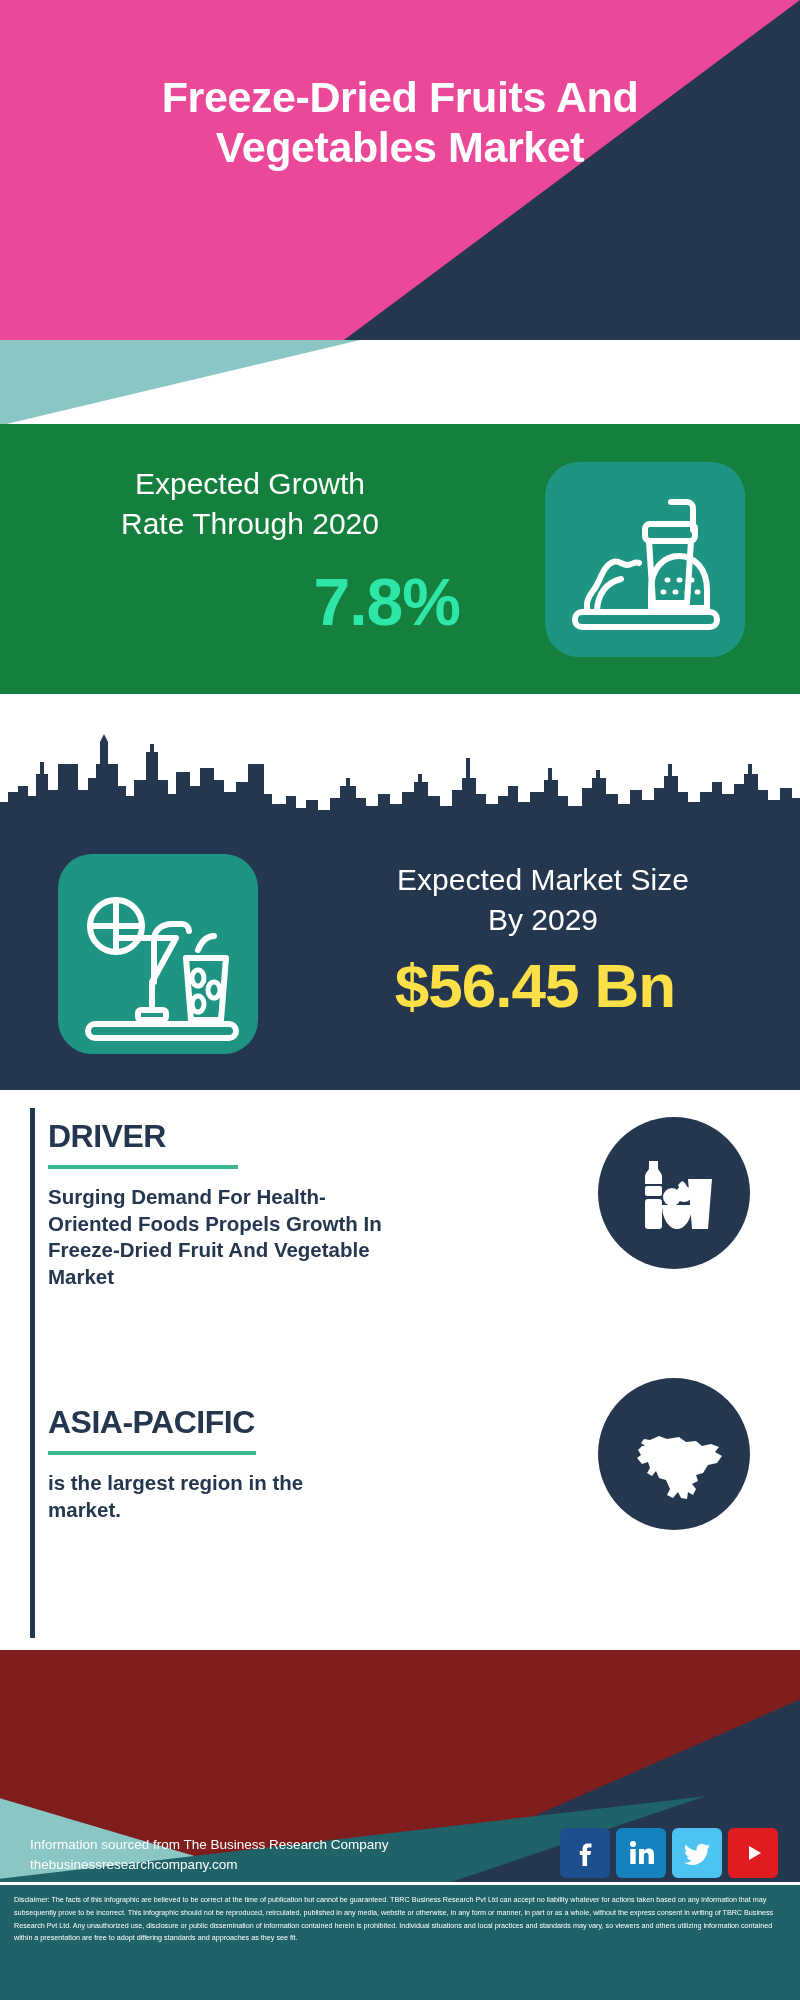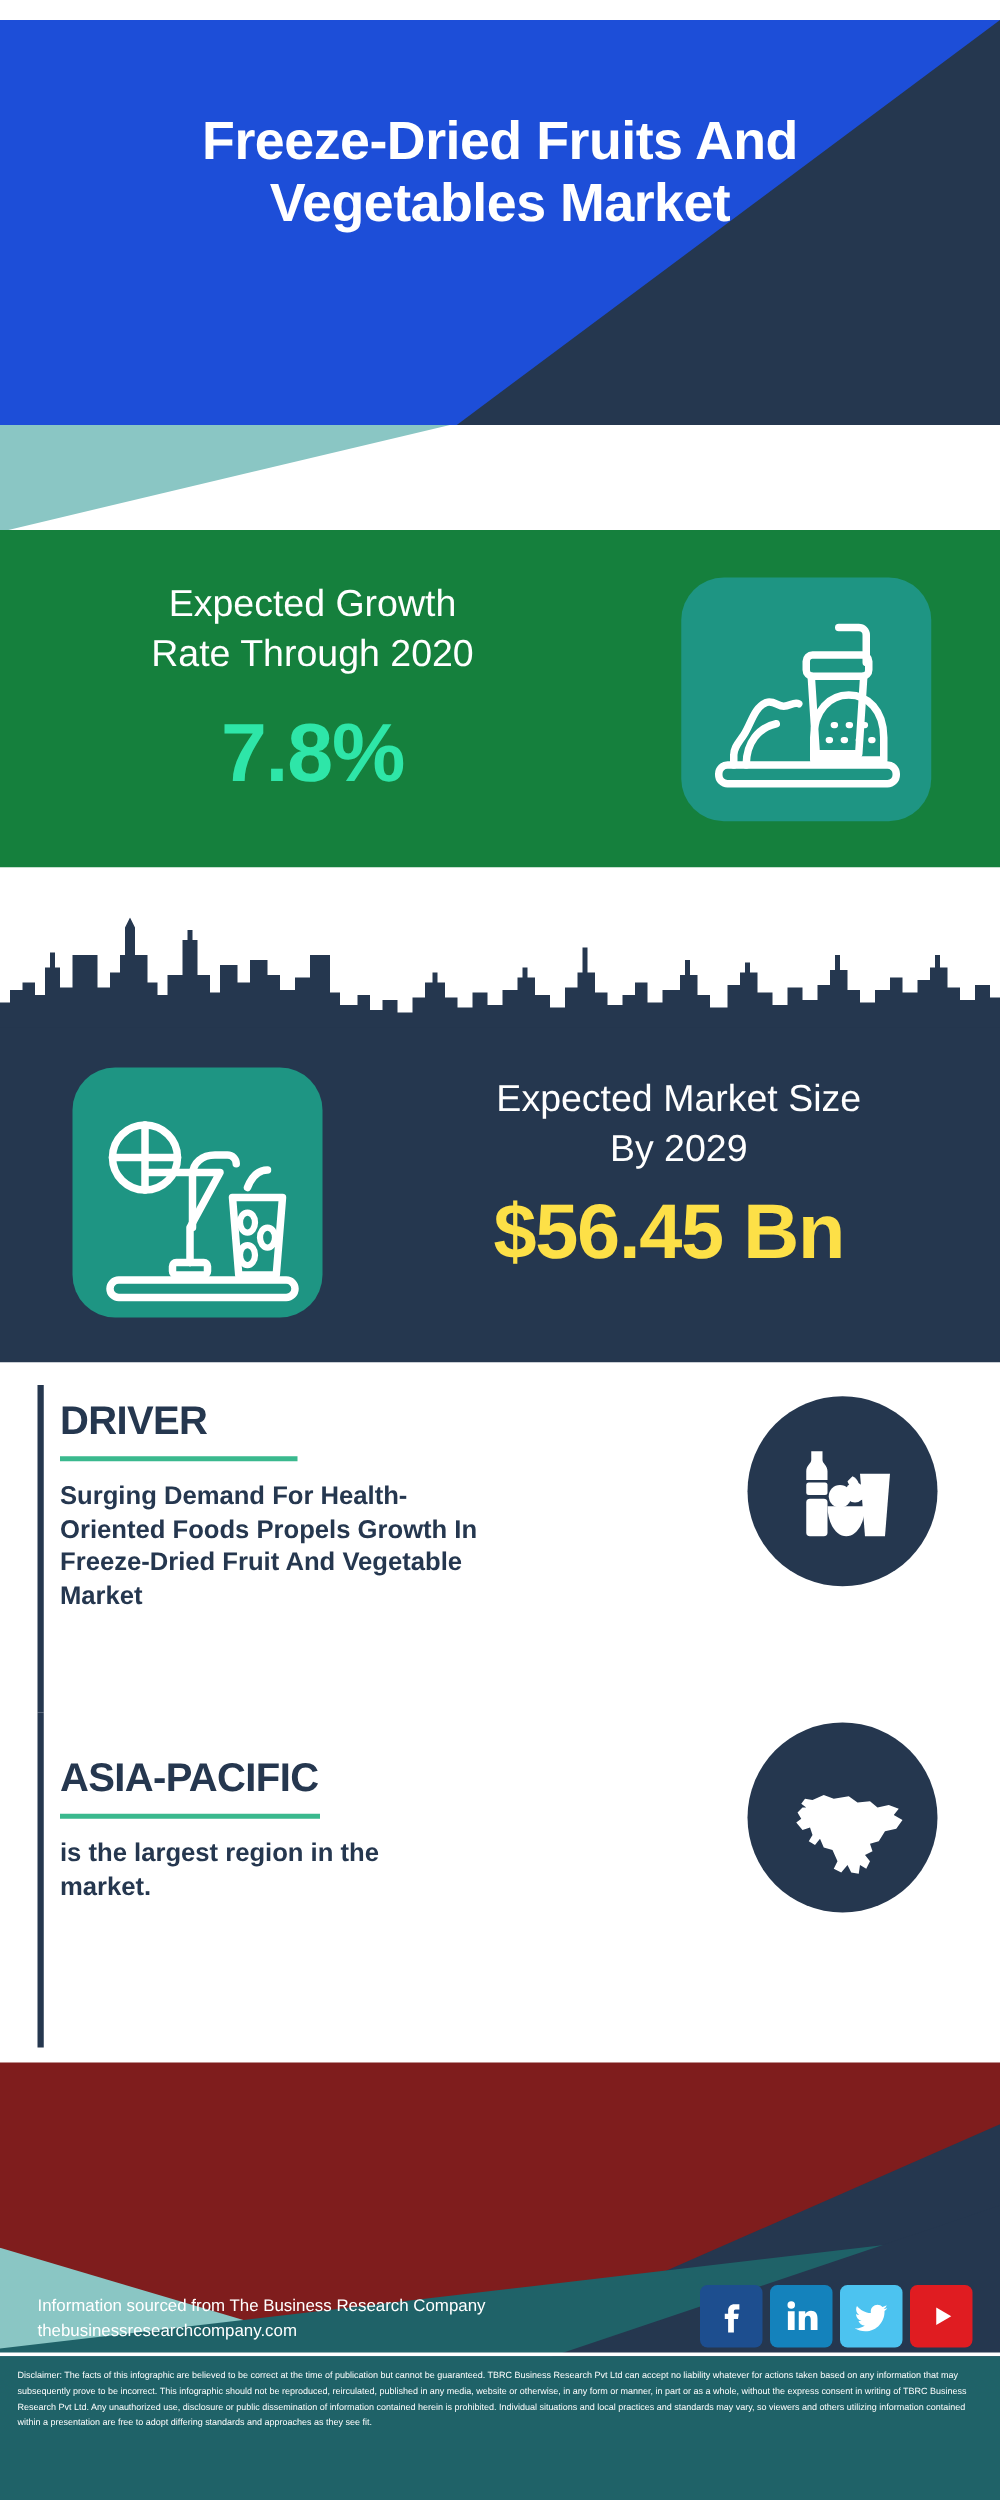--- a/index.html
+++ b/index.html
@@ -6,21 +6,21 @@
   html,body { width:800px; height:2000px; }
   body {
     font-family:"Liberation Sans", sans-serif;
     background:#ffffff;
     position:relative;
     overflow:hidden;
   }
   .page { position:relative; width:800px; height:2000px; background:#fff; }
 
   
-  .header { position:absolute; left:0; top:16px; width:800px; height:340px; background:#1d4ed8; overflow:hidden; }
+  .header { position:absolute; left:0; top:0; width:800px; height:340px; background:#ec4899; overflow:hidden; }
   .header .navy-wedge2 {
     position:absolute; left:0; top:0; width:800px; height:340px;
     background:#25374F;
     clip-path: polygon(100% 0, 100% 100%, 43% 100%);
   }
   .header-title {
     position:absolute; left:0; top:72px; width:800px;
     text-align:center; color:#ffffff;
     font-size:43px; font-weight:bold; line-height:1.17;
     letter-spacing:-0.4px; z-index:5;
@@ -41,21 +41,21 @@
   .growth {
     position:absolute; left:0; top:424px; width:800px; height:270px;
     background:#15803d;
   }
   .growth-label {
     position:absolute; left:40px; top:40px; width:420px;
     text-align:center; color:#ffffff; font-size:30px; line-height:1.32;
   }
   .growth-value {
     position:absolute; left:40px; top:140px; width:420px;
-    text-align:center; color:#2EE6A8; font-size:66px; font-weight:bold;
+    text-align:right; color:#2EE6A8; font-size:66px; font-weight:bold;
     letter-spacing:-1px;
   }
   .tile {
     position:absolute; background:#1E9583; border-radius:34px;
   }
   .tile-growth { left:545px; top:38px; width:200px; height:195px; }
 
   
   .skyline-wrap {
     position:absolute; left:0; top:694px; width:800px; height:150px;

